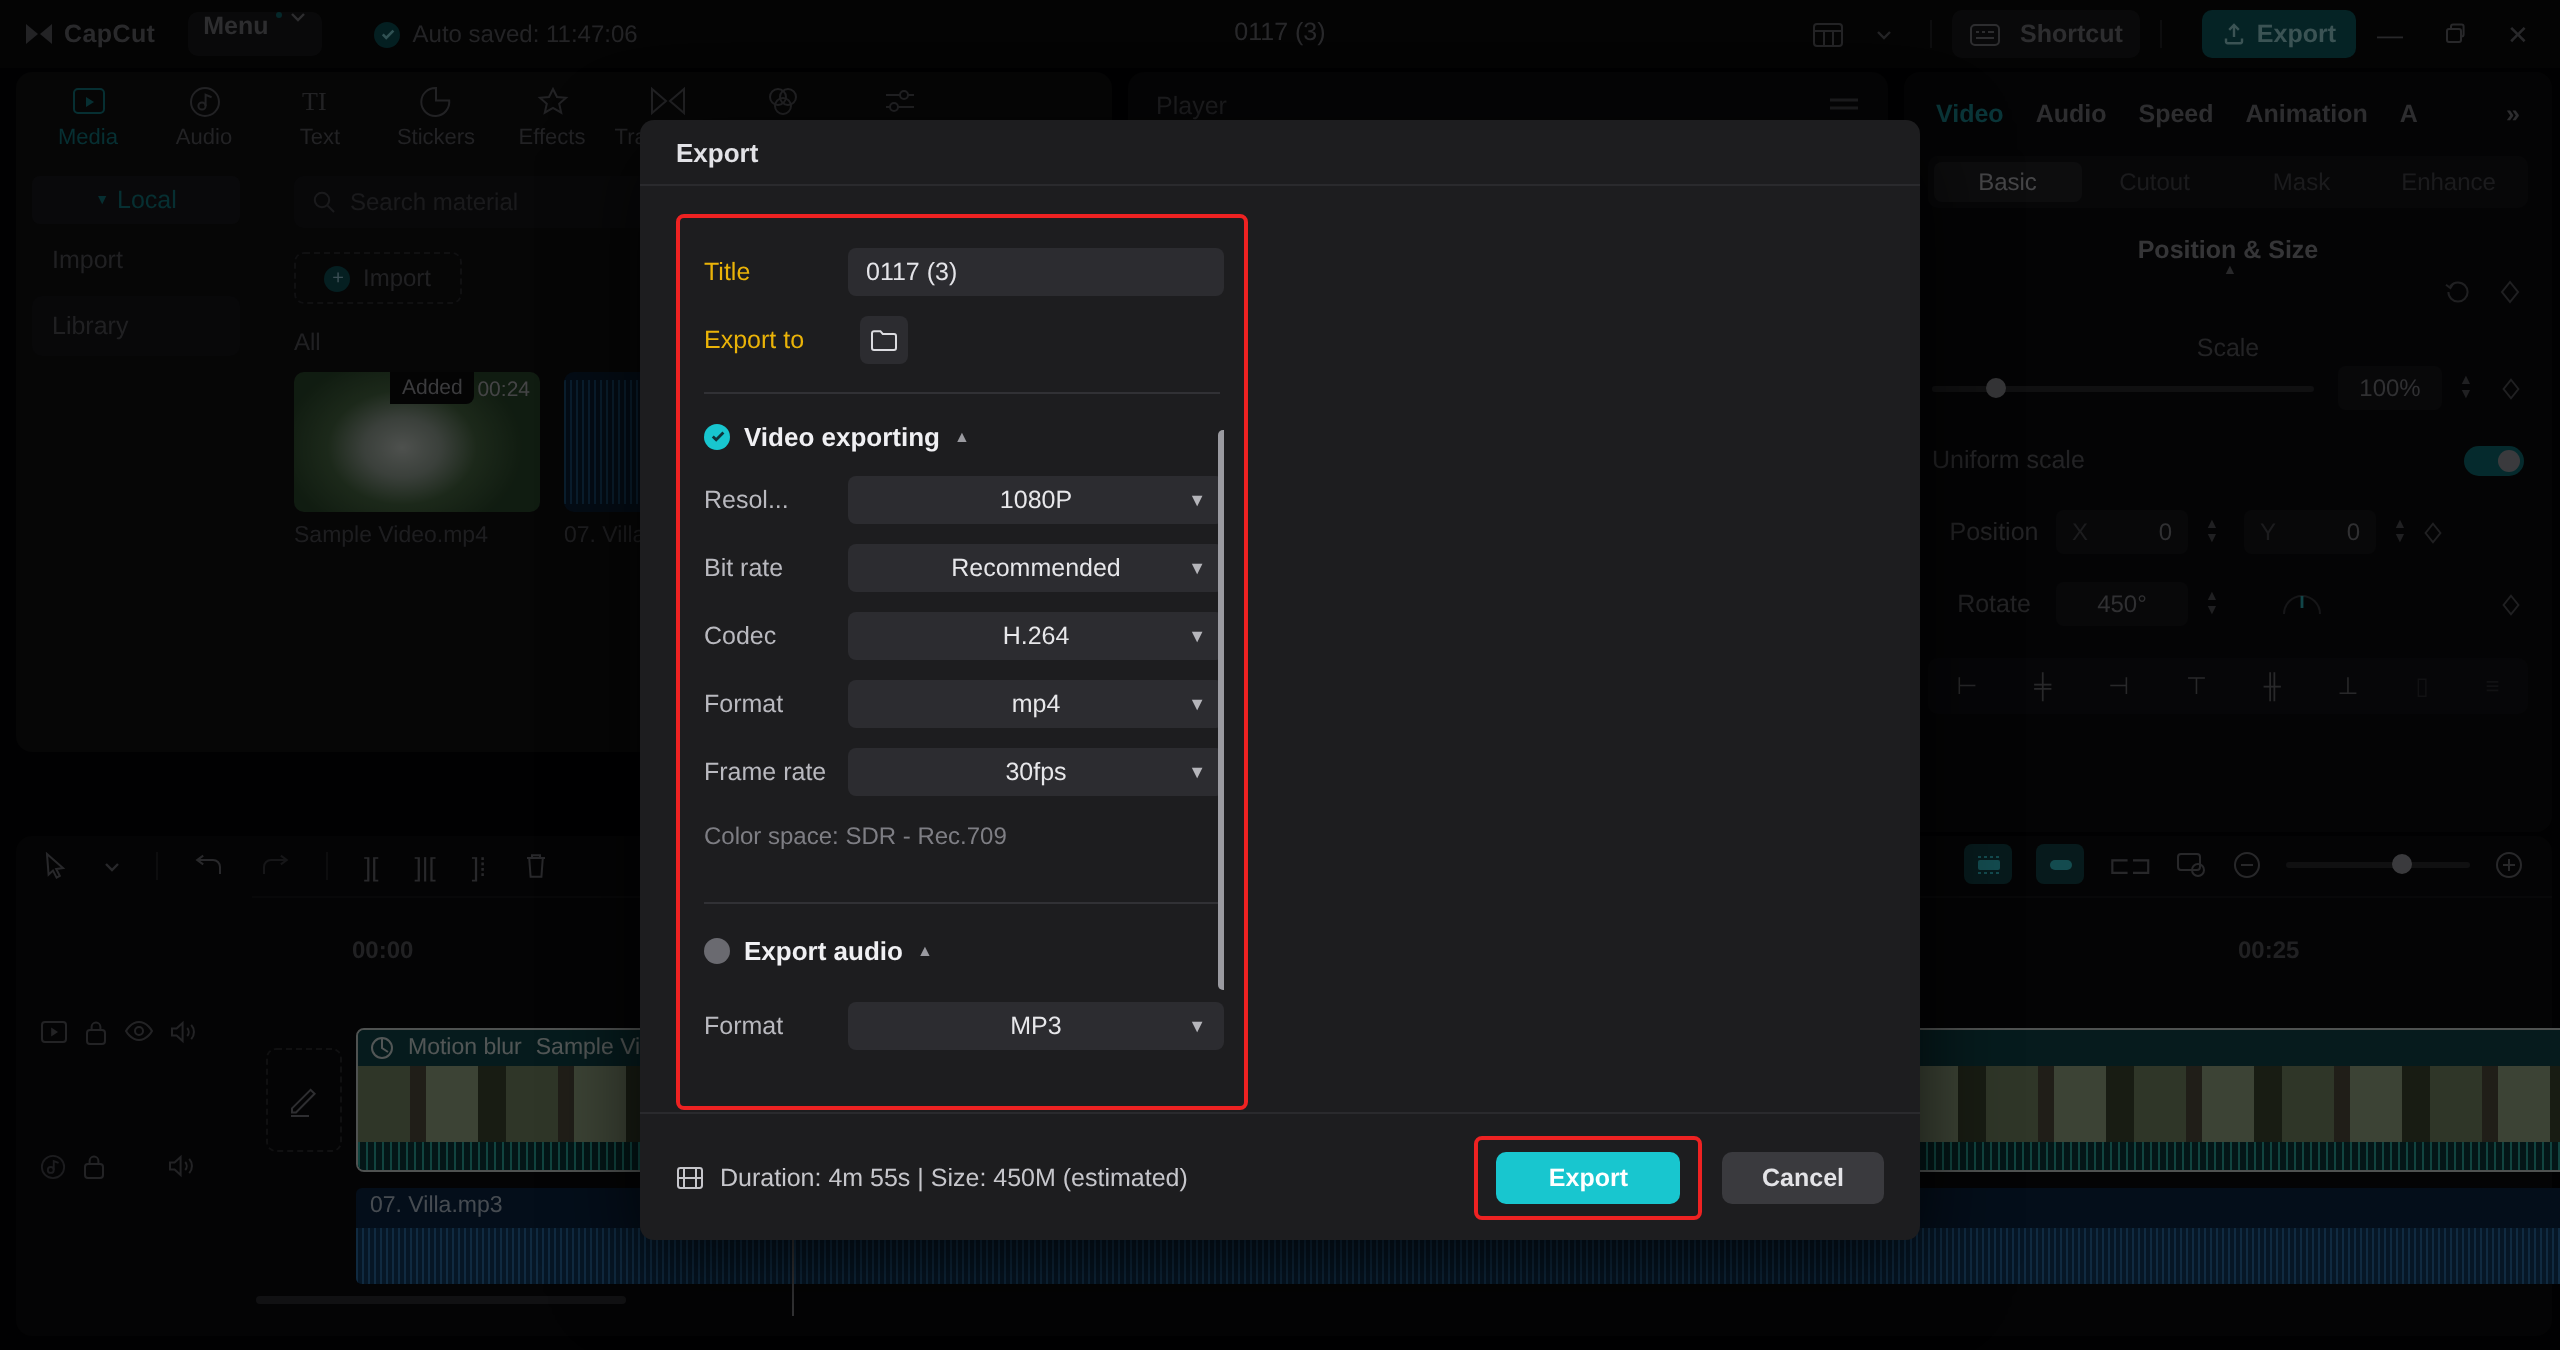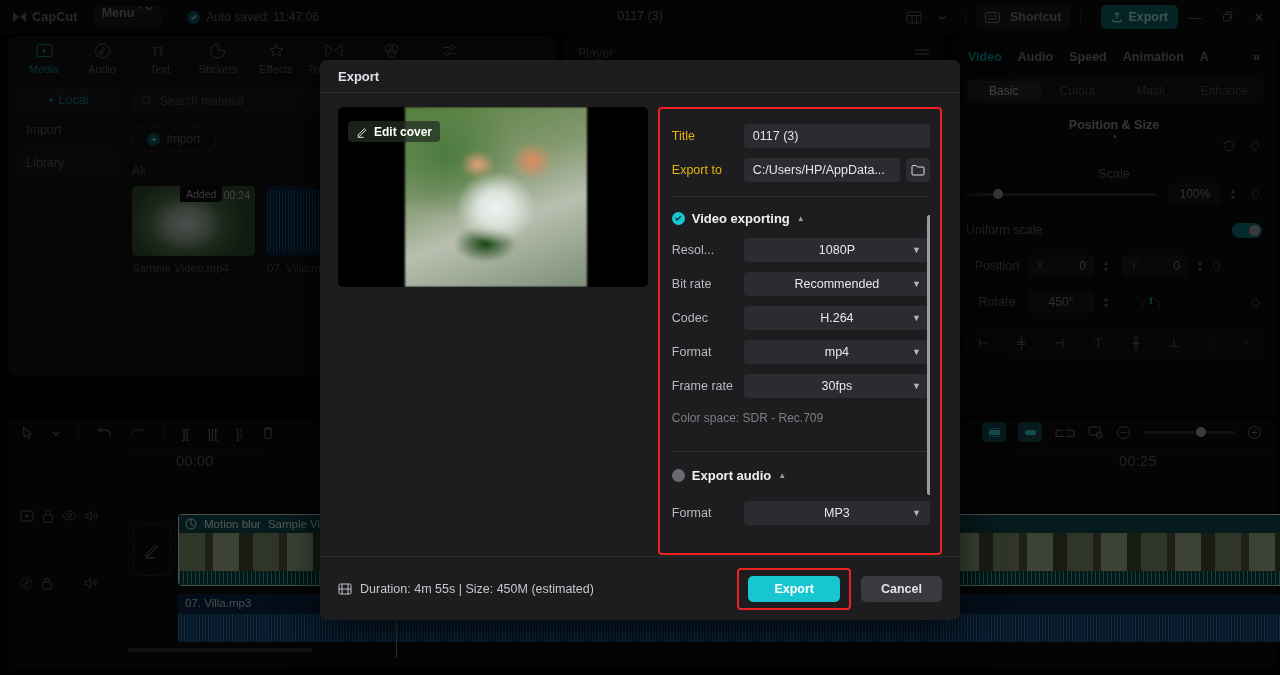--- a/index.html
+++ b/index.html
@@ -45,21 +45,21 @@
 
   
   .content { position:absolute; left:0; top:34px; width:1280px; height:641px; background:#050506;}
   .left-pane { position:absolute; left:8px; top:2px; width:548px; height:340px;
                background:#101012; border-radius:8px; overflow:hidden; }
   .nav-tabs { display:flex; height:44px; align-items:center; padding-left:8px; gap:2px; }
   .nav-tab { width:56px; display:flex; flex-direction:column; align-items:center; gap:3px;
              font-size:11px; color:#5a5a5f; }
   .nav-tab.active { color:#127d84; }
   .nav-ico { height:19px; display:flex; align-items:center; justify-content:center;}
-  .pane-body { display:flex; height:296px; }
+  .pane-body { display:flex; height:296px;gap:15px; }
   .side-list { width:120px; padding:8px; }
   .side-item { height:30px; border-radius:5px; display:flex; align-items:center;
                padding:0 10px; font-size:12.5px; color:#56565b; margin-bottom:3px;}
   .side-item.sel { background:#1a1a1d; color:#127d84; }
   .side-item.lib { background:#151518; }
   .caret { font-size:7px; margin-right:4px; }
   .mat-area { flex:1; padding:8px 10px 0 4px; }
   .search { height:26px; background:#17171a; border-radius:5px; display:flex;
             align-items:center; gap:7px; padding:0 9px; font-size:12px; color:#46464b;}
   .imp-btn { margin-top:12px; width:84px; height:26px; border:1px dashed #2a2a2e;
@@ -127,21 +127,21 @@
                display:flex; align-items:center; justify-content:space-around;
                color:#6a6a70; font-size:12px;}
 
   
   .timeline { position:absolute; left:8px; top:384px; width:1268px; height:250px;
               background:#0c0c0e; border-radius:8px; }
   .tl-tools { height:30px; display:flex; align-items:center; gap:18px; padding:0 14px;
               color:#6b6b71; font-size:13px; }
   .tl-sep { width:1px; height:14px; background:#232326; }
   .ruler { position:relative; height:20px; margin-left:118px; border-top:1px solid #151518;}
-  .rtick { position:absolute; top:3px; font-size:15px; color:#57575c; }
+  .rtick { position:absolute; top:19px; font-size:12px; color:#57575c;font-weight:bold; }
   .tracks { position:relative; height:190px; }
   .trk-ctrl { position:absolute; left:12px; width:100px; display:flex; gap:8px; color:#5d5d63;}
   .clip-v { position:absolute; left:170px; top:46px; width:1120px; height:72px;
             border:1.6px solid #cfd7d6; border-radius:4px; overflow:hidden;
             background:#0f3b3d;}
   .clip-hd { height:18px; background:#12494c; display:flex; align-items:center;
              gap:7px; padding:0 6px; font-size:11.5px; color:#d7e3e2;}
   .clip-film { height:38px; background:
         repeating-linear-gradient(90deg,#7d8f6b 0 26px,#56503f 26px 34px,#9fb08c 34px 60px,#3f4a34 60px 74px);}
   .clip-wave { height:14px; background:#0c3b3e;
@@ -695,44 +695,31 @@
         </div>
       </div>
     </div>
     <div class="scrim"></div>
   </div>
 
   <div class="modal">
     <div class="modal-hd">Export</div>
     <div class="modal-body">
 
-      <div class="preview">
-        <div class="prev-img"></div>
-        <div class="edit-cover">
-          <span>
-            <svg width="12" height="12" viewBox="0 0 14 14">
-                <path d="M2.5 10.4L9.8 3.1l1.6 1.6-7.3 7.3H2.5z" stroke="#fff" fill="none"></path>
-                <path d="M2 13.2h7" stroke="#fff"></path>
-              </svg>
-          </span>
-          <span>Edit cover</span>
-        </div>
-      </div>
 
       <div class="form-hl">
         <div class="form">
 
           <div class="f-row">
             <span class="f-lbl">Title</span>
             <span class="f-input">0117 (3)</span>
           </div>
 
           <div class="f-row">
             <span class="f-lbl">Export to</span>
-            <span class="f-path">C:/Users/HP/AppData...</span>
             <span class="folder-btn">
               <svg width="14" height="12" viewBox="0 0 14 12">
                   <path d="M1 2.6a1 1 0 011-1h3.2l1.2 1.4H12a1 1 0 011 1v6a1 1 0 01-1 1H2a1 1 0 01-1-1z" stroke="#dcdce0" fill="none"></path>
                 </svg>
             </span>
           </div>
 
           <div class="divider"></div>
 
           <div class="sec-hd">

